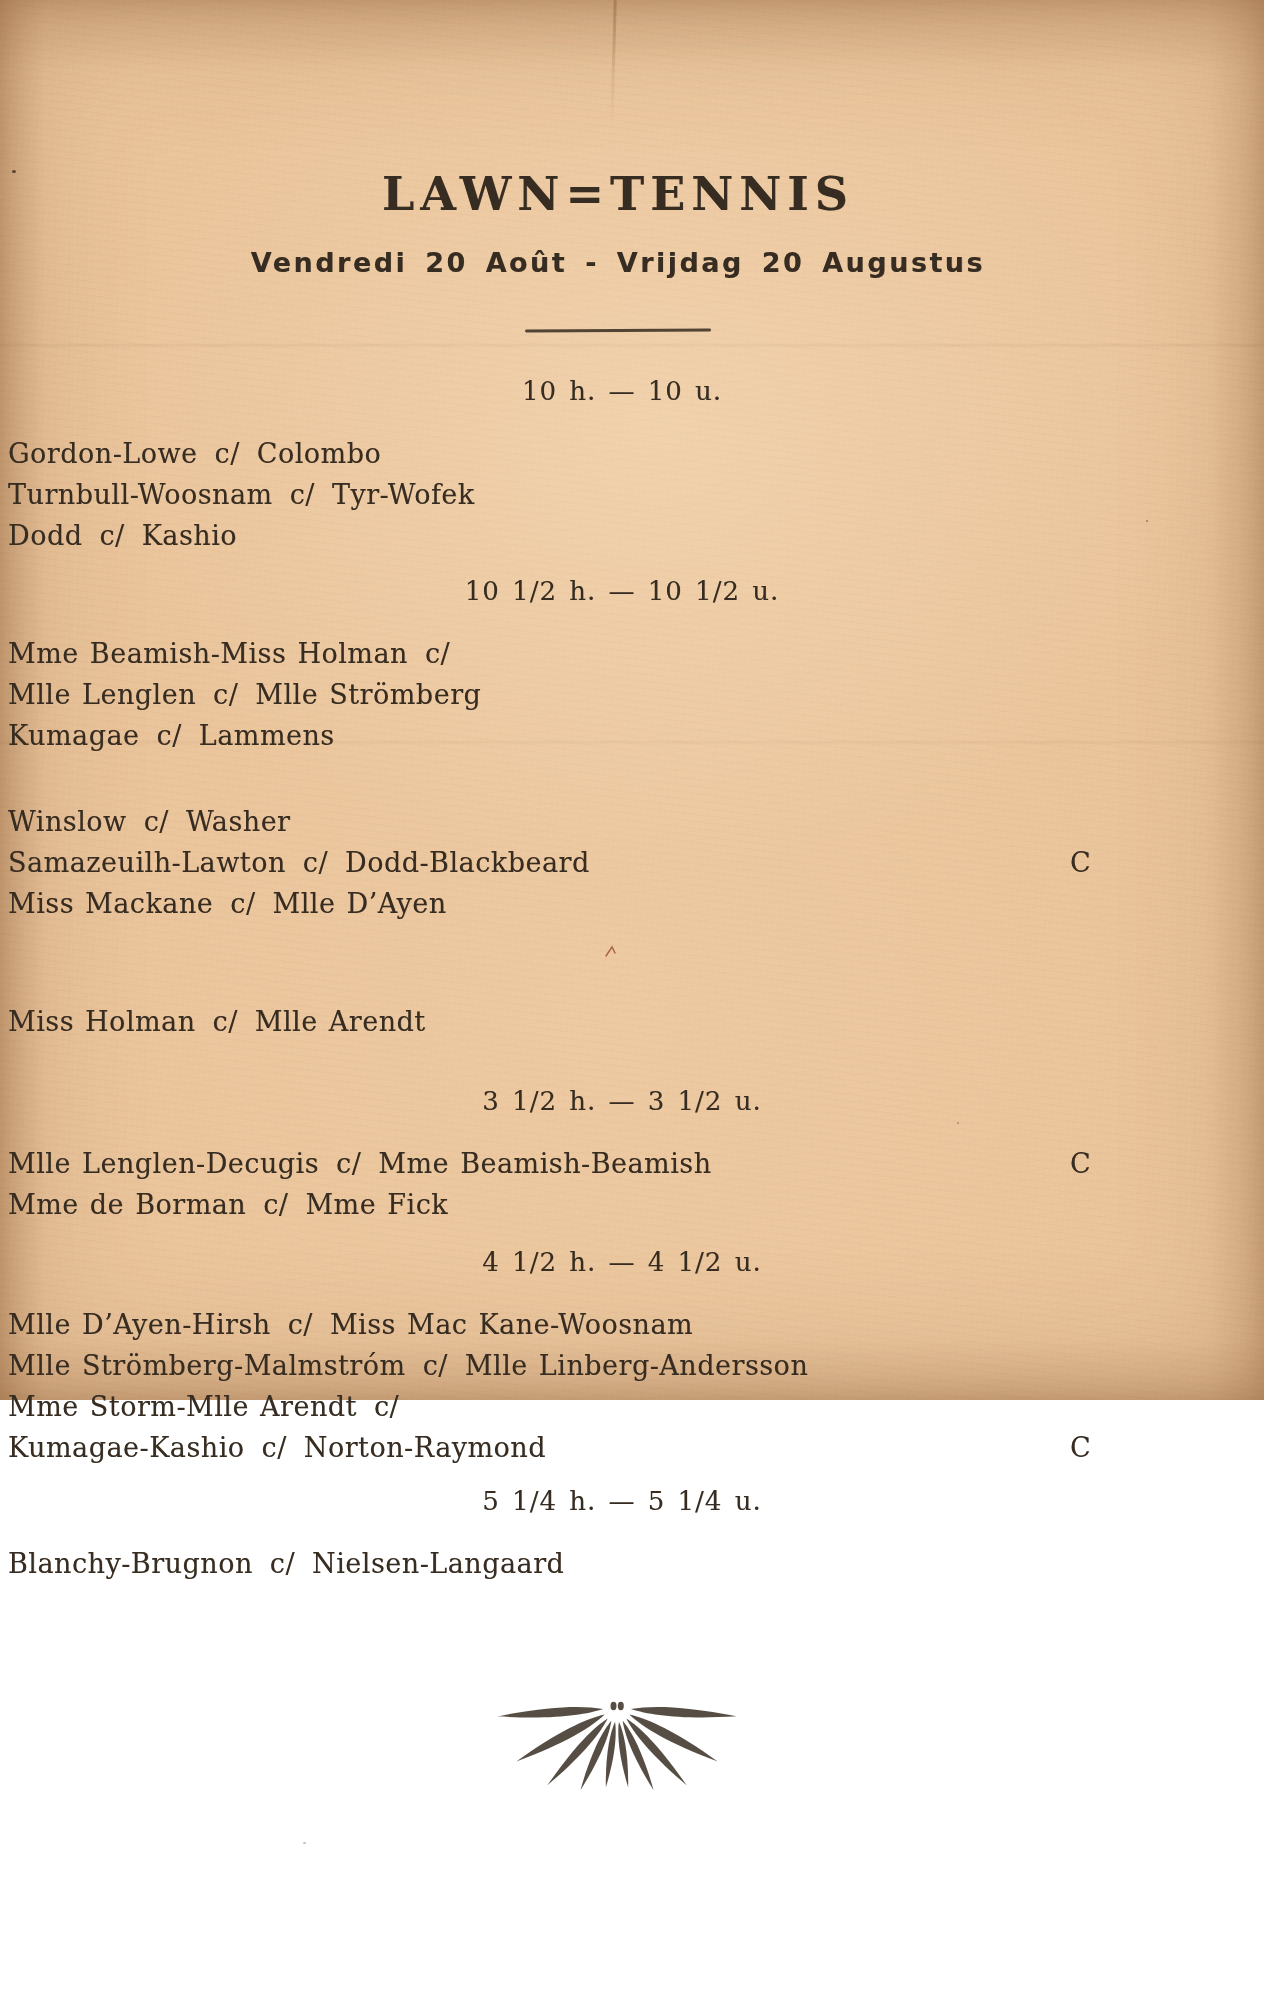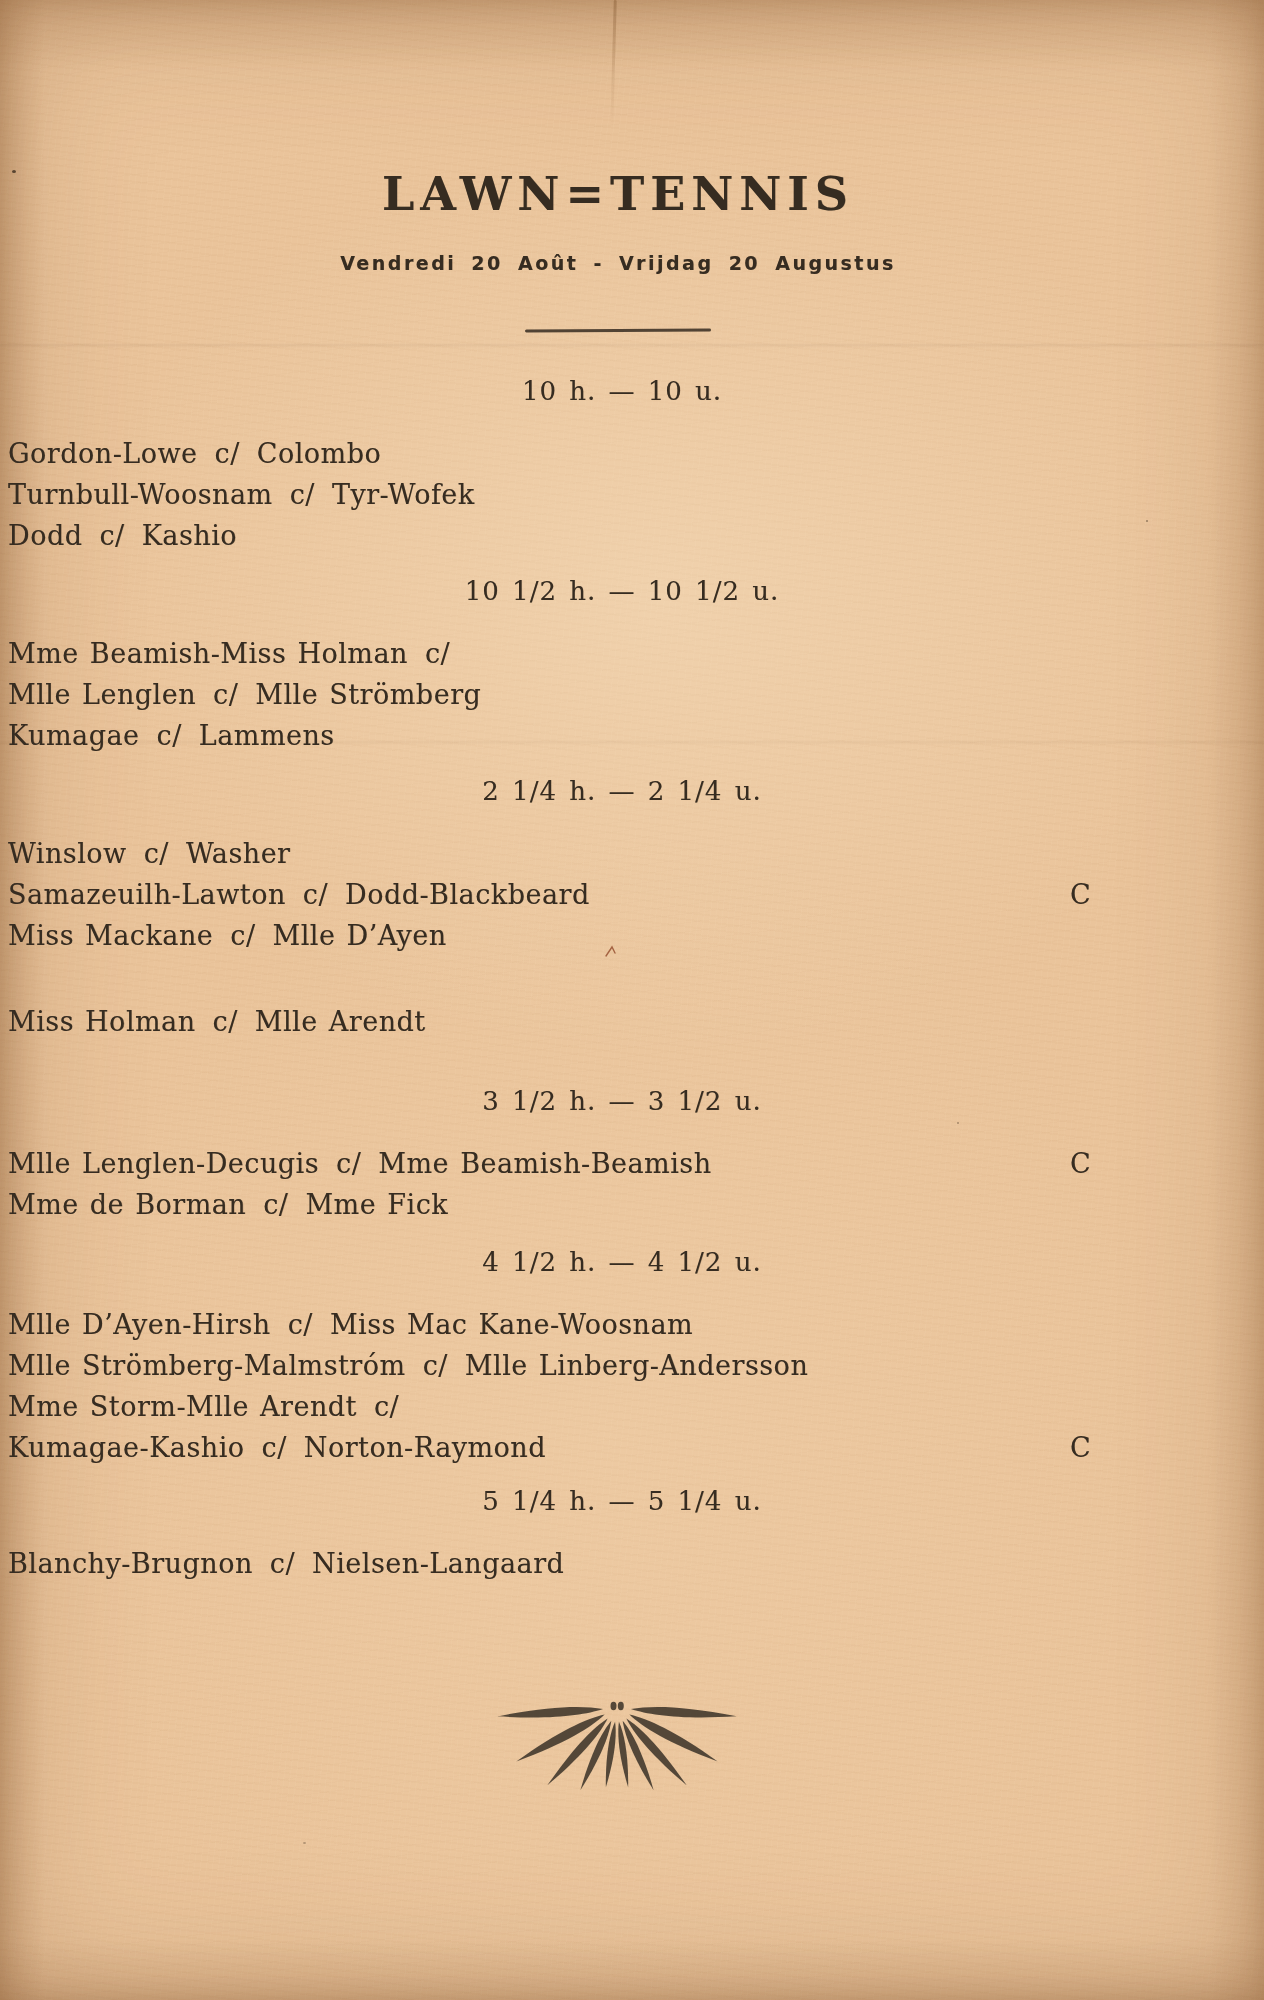--- a/index.html
+++ b/index.html
@@ -2,21 +2,21 @@
 <html><head>
 <meta charset="utf-8">
 <style>
   html,body{margin:0;padding:0;}
   body{
     width:1264px;height:2000px;
     font-family:"DejaVu Serif","Liberation Serif",serif;
     overflow:hidden;
   }
   .sheet{
-    position:relative;width:1264px;height:2000px;
+    position:relative;width:1264px;height:1400px;
     background-color:#eac49b;
     background-image:
       
       radial-gradient(900px 700px at 52% 30%, rgba(255,241,214,0.30), rgba(255,241,214,0) 65%),
       radial-gradient(800px 900px at 48% 72%, rgba(250,228,195,0.18), rgba(250,228,195,0) 70%),
       
       linear-gradient(90deg, rgba(125,75,32,0.20), rgba(125,75,32,0) 45px),
       linear-gradient(270deg, rgba(125,75,32,0.14), rgba(125,75,32,0) 55px),
       linear-gradient(180deg, rgba(120,70,30,0.16), rgba(120,70,30,0) 70px),
       linear-gradient(0deg, rgba(120,70,30,0.14), rgba(120,70,30,0) 60px),
@@ -36,21 +36,21 @@
   .page-title{
     position:absolute;top:168px;left:0;right:0;
     text-align:center;
     font-family:"DejaVu Serif","Liberation Serif",serif;
     font-weight:bold;font-size:46px;line-height:52px;letter-spacing:6px;
   }
   .page-subtitle{
     position:absolute;top:248px;left:0;right:0;
     text-align:center;
     font-family:"DejaVu Sans","Liberation Sans",sans-serif;
-    font-weight:bold;font-size:19px;line-height:30px;letter-spacing:2.5px;word-spacing:6px;
+    font-weight:bold;font-size:27px;line-height:30px;letter-spacing:2.5px;word-spacing:6px;
   }
   .divider{
     position:absolute;top:329px;left:50%;margin-left:-93px;
     width:186px;height:2.5px;background:rgba(54,44,33,0.85);
     transform:rotate(-0.3deg);border-radius:2px;
   }
   .session{position:absolute;left:0;right:0;padding-left:8px;}
   .session-time{
     text-align:center;font-size:26px;line-height:32px;letter-spacing:1px;word-spacing:3px;
   }
@@ -131,21 +131,20 @@
         </div>
         <div class="row ink">
           <span>Kumagae</span>
           <span class="sep">c/</span>
           <span>Lammens</span>
         </div>
       </div>
     </div>
 
     <div class="session s2">
-      <div class="session-time ink">2 1/4 h. — 2 1/4 u.</div>
       <div class="rows">
         <div class="row ink">
           <span>Winslow</span>
           <span class="sep">c/</span>
           <span>Washer</span>
         </div>
         <div class="row ink">
           <span>Samazeuilh-Lawton</span>
           <span class="sep">c/</span>
           <span>Dodd-Blackbeard</span>

